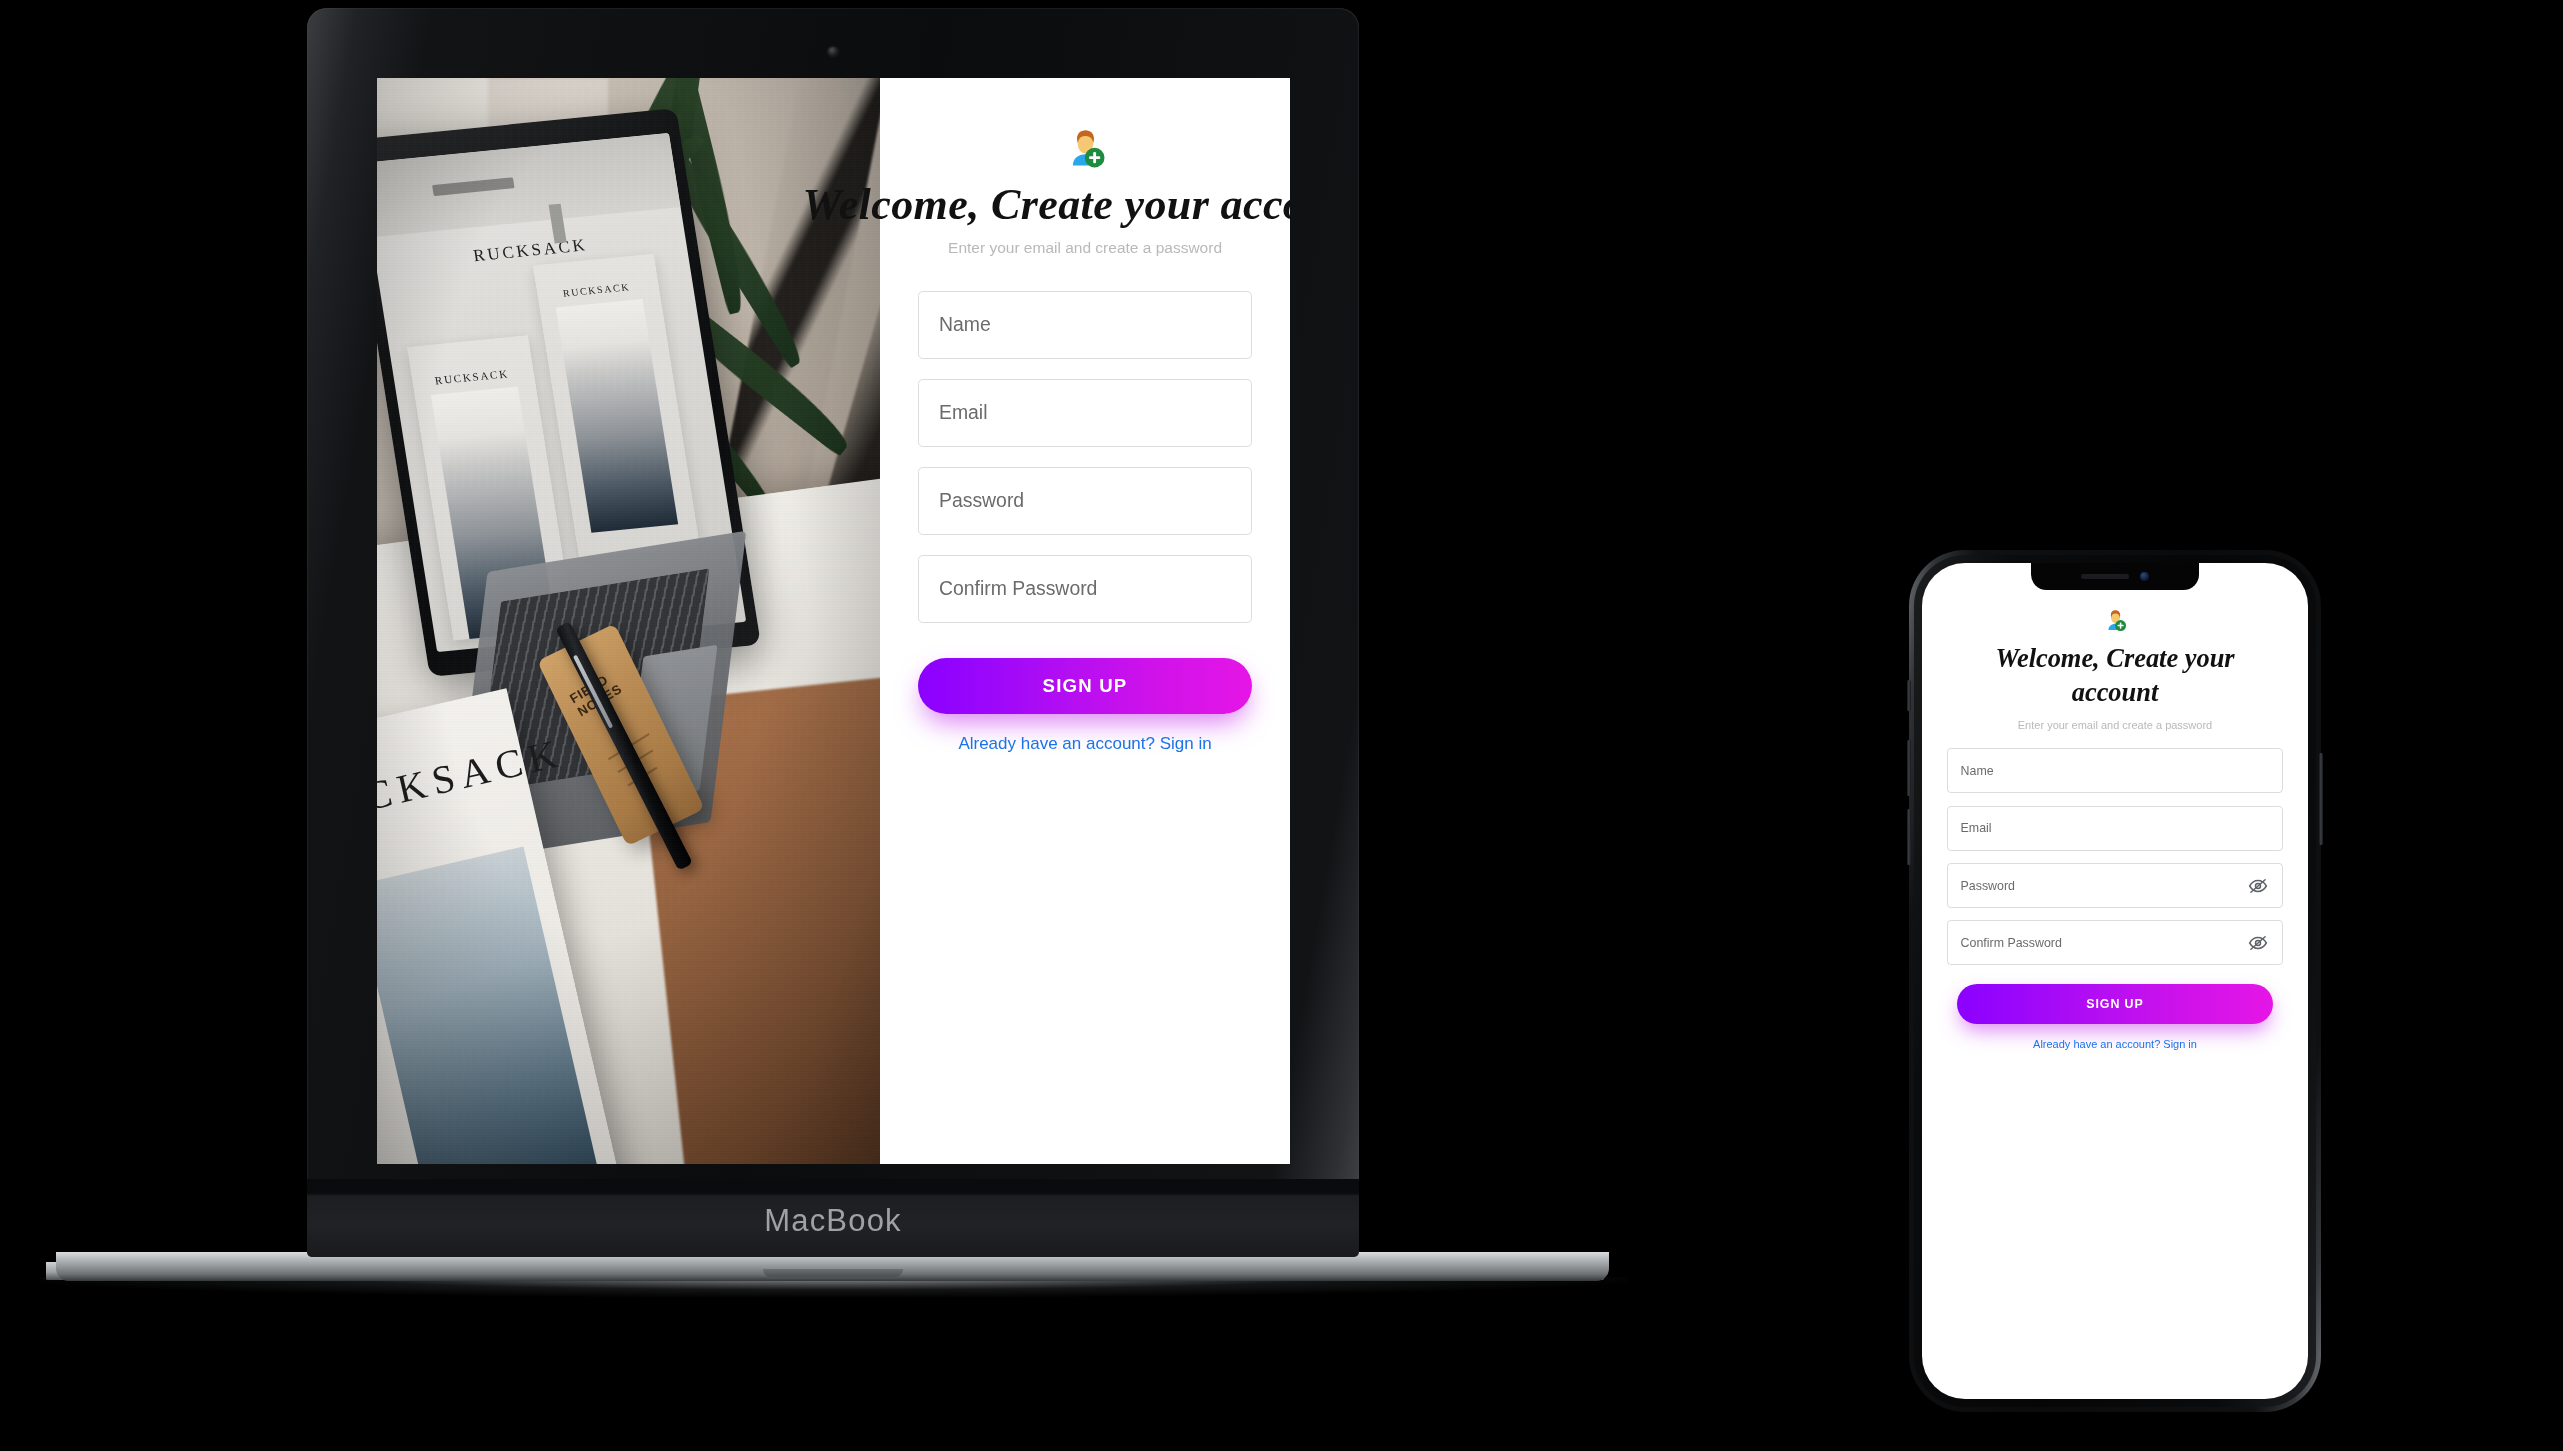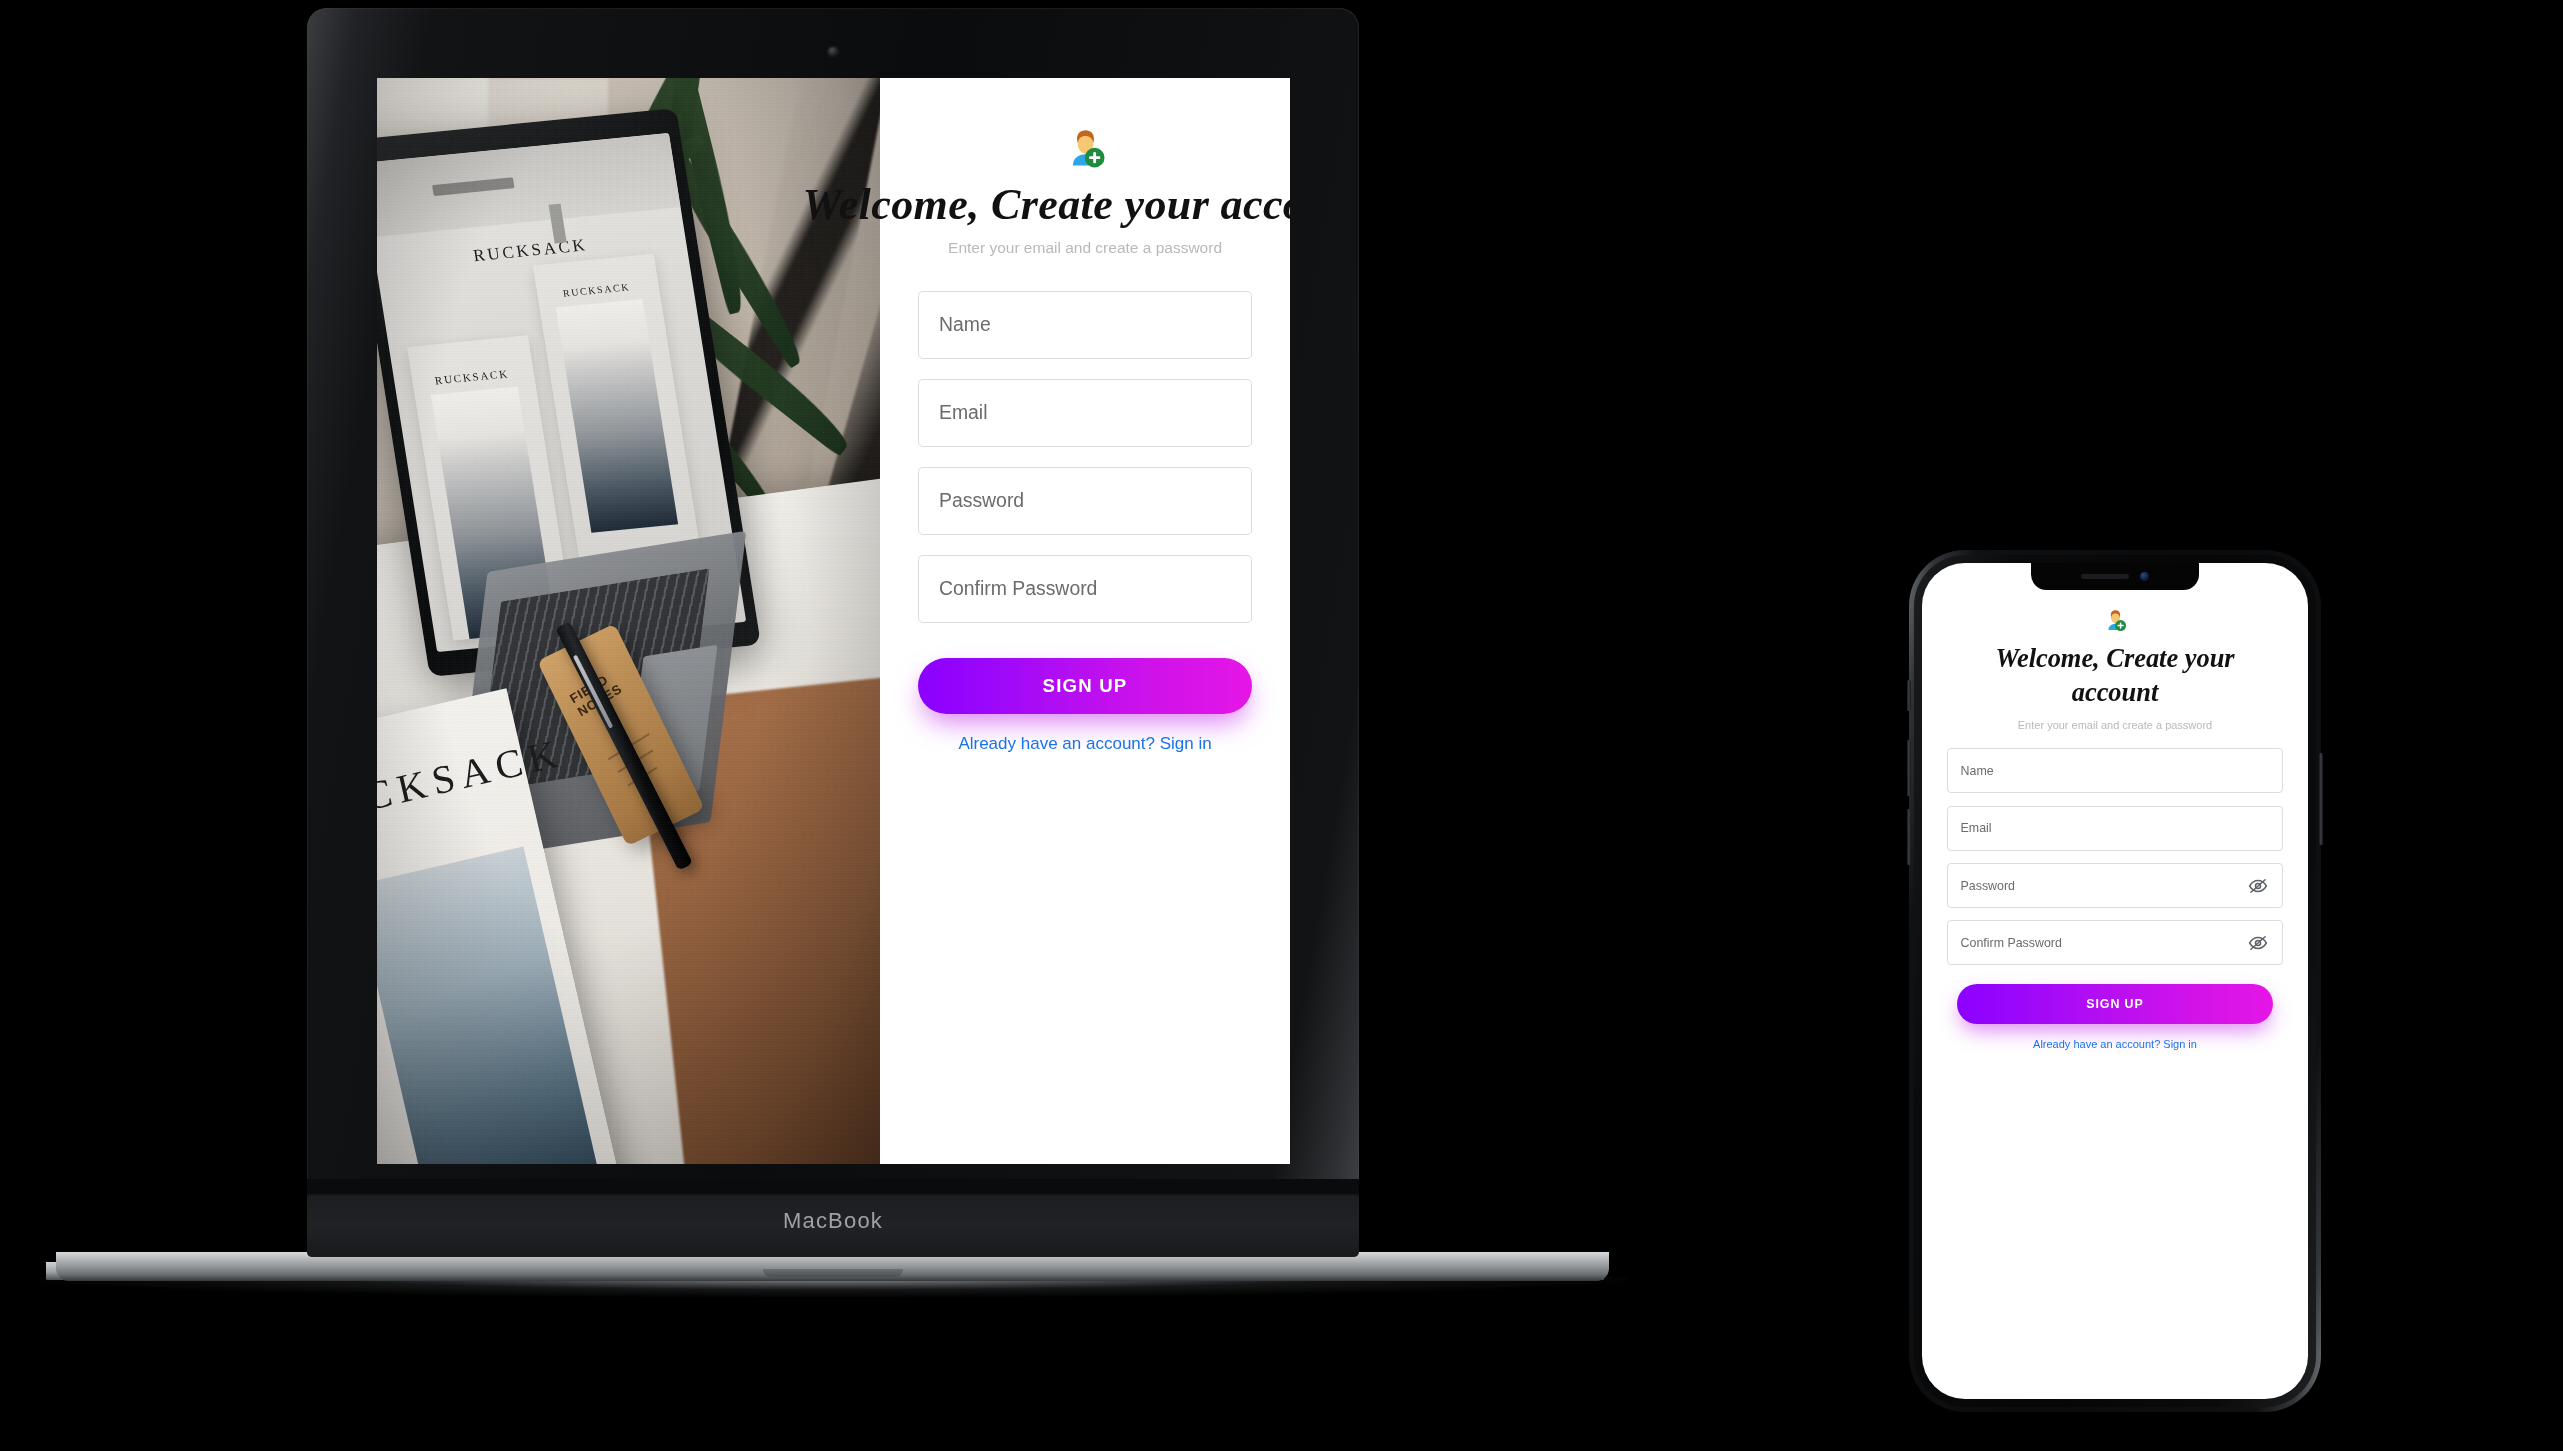--- a/index.html
+++ b/index.html
@@ -30,21 +30,21 @@
     background: radial-gradient(circle at 40% 35%, #4a4c4f 0%, #232426 55%, #0a0b0c 100%);
     box-shadow: 0 0 3.1px rgba(120,120,130,.35);
   }
   .mb-chin {
     position: absolute; left: 0; top: 1171px; width: 1052px; height: 78px;
     background: linear-gradient(180deg,#0a0b0c 0%,#0a0b0c 18%,#1d1e21 22%,#212225 60%,#191a1c 100%);
     border-radius: 0 0 6.2px 6.2px;
     display: flex; align-items: center; justify-content: center;
   }
   .mb-word {
-    font-size: 22px; letter-spacing: 1.2px; color: #9ea1a5;
+    font-size: 31px; letter-spacing: 1.2px; color: #9ea1a5;
     font-family: "Liberation Sans", sans-serif; font-weight: 300;
     transform: translateY(3.1px);
   }
   .mb-base {
     position: absolute; left: -251px; top: 1244px; width: 1553px; height: 29.5px;
     background: linear-gradient(180deg,#d9dbdd 0%,#b9bcbf 22%,#8c9093 55%,#6b6e71 78%,#35383b 100%);
     border-radius: 0 0 12.4px 12.4px;
   }
   .mb-base::after {
     content:""; position:absolute; left: 50%; margin-left: -70px; top: 17px;

